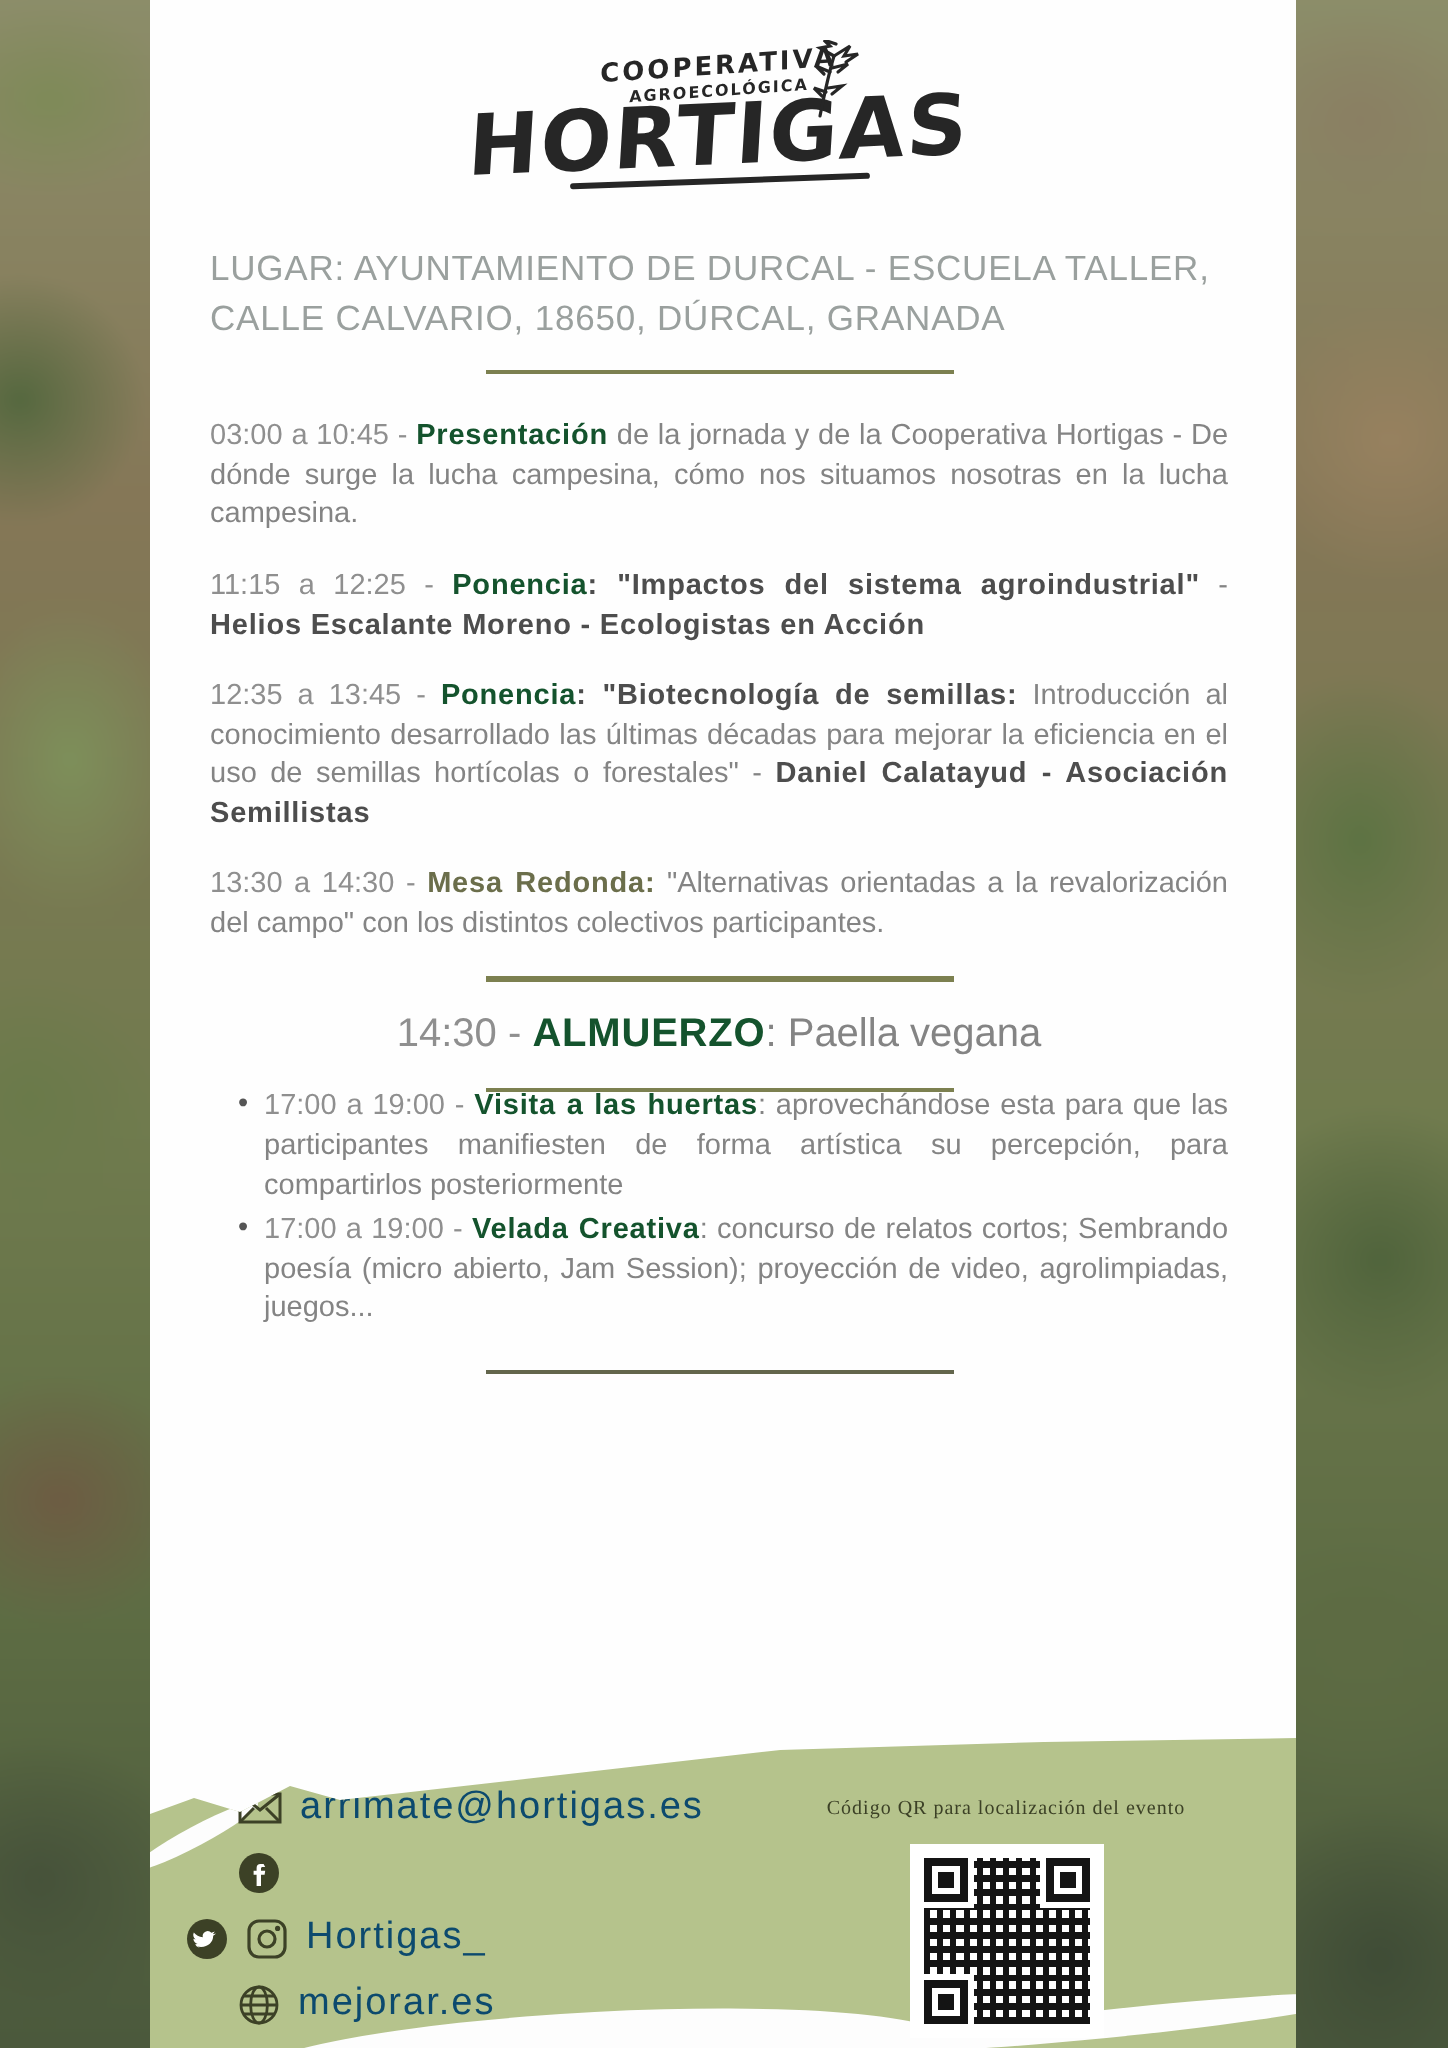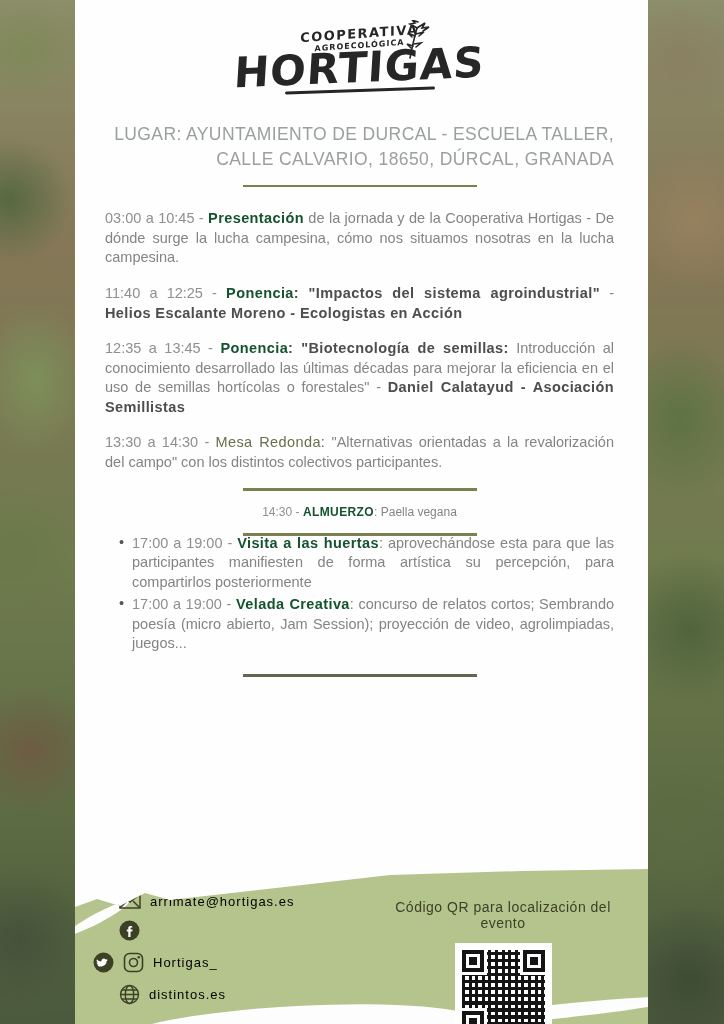--- a/index.html
+++ b/index.html
@@ -38,60 +38,60 @@
   .logo-sub { font-family:"DejaVu Sans", sans-serif; font-weight:700; font-size:8px;
     letter-spacing:1px; transform:rotate(-4deg) skewX(-4deg); margin-top:-1px; }
   .logo-name { font-family:"DejaVu Sans", sans-serif; font-weight:800; font-size:42px;
     letter-spacing:1px; line-height:0.95; transform:rotate(-2.5deg) skewX(-6deg);
     display:inline-block; margin-top:-2px; }
   .logo-underline { width:150px; height:3px; background:#262626; margin:1px auto 0;
     transform:rotate(-2deg); border-radius:2px; }
   .nettle { position:absolute; top:-4px; left:56%; }
 
   
-  .venue { margin-top:12px; text-align:right; color:#9aa09e; font-size:17.5px;
+  .venue { margin-top:12px; text-align:left; color:#9aa09e; font-size:17.5px;
     line-height:1.45; letter-spacing:0.4px; }
 
   .rule { width:234px; height:2.5px; background:#7c8050; margin:12px auto 0; }
   .rule.dark { background:#63664c; }
 
   
   .sched { margin-top:22px; font-size:14.5px; line-height:1.35; text-align:justify; }
   .sched p { margin-bottom:16px; }
   .run-t  { color:#8f8f8f; }
   .run-n  { color:#848484; }
   .run-o  { color:#14532d; font-weight:700; letter-spacing:0.4px; }
-  .run-do { color:#6b6e4b; font-weight:400; letter-spacing:0.4px;margin-top:40px; }
+  .run-do { color:#6b6e4b; font-weight:700; letter-spacing:0.4px;margin-top:40px; }
   .run-d  { color:#4d4d4d; font-weight:700; letter-spacing:0.4px; }
 
-  .lunch-line { text-align:center; font-size:12px; margin:13px 0; }
+  .lunch-line { text-align:center; font-size:20px; margin:13px 0; }
   .late { margin-top:26px; }
   .bullets { list-style:none; margin-top:-2px; padding-left:14px; }
   .bullets li { position:relative; padding-left:13px; margin-bottom:3px; }
   .bullets li::before { content:"•"; position:absolute; left:0; top:-1px; color:#555; }
 
   
   .footer { position:absolute; left:0; bottom:0; width:100%; height:155px;
     background:#b5c38c;
     clip-path:polygon(0 100%,0 38px,22px 30px,45px 37px,70px 24px,95px 31px,
       55% 6px,78% 2px,100% 0,100% 100%); }
   .swoosh { position:absolute; background:#fdfdfd; border-radius:50%; }
   .sw1 { left:8%; bottom:-30px; width:62%; height:48px; transform:rotate(-3deg); }
   .sw2 { right:-6%; bottom:6px; width:42%; height:14px; transform:rotate(-6deg); }
   .sw3 { left:-12px; top:44px; width:70px; height:10px; transform:rotate(-28deg); }
 
-  .contact { position:absolute; left:44px; top:24px; color:#000000; font-size:13px;
+  .contact { position:absolute; left:44px; top:24px; color:#0c4a6e; font-size:19px;
     letter-spacing:1px; }
   .contact-row { display:flex; align-items:center; gap:9px; margin-bottom:11px; }
   .contact-row.shift { margin-left:-26px;text-align:center; }
   .icn { flex:none; display:block; }
 
   .qr-block { position:absolute; right:14px; top:30px; width:262px; text-align:center;
     color:#3c4126; }
-  .qr-label { font-size:14px; letter-spacing:0.5px; }
+  .qr-label { font-size:10px; letter-spacing:0.5px;font-family:Liberation Serif, serif; }
   .qr { width:97px; height:97px; background:#fff; padding:7px; margin:12px auto 0; }
   .qr-grid { position:relative; width:100%; height:100%;
     background:
       repeating-linear-gradient(90deg,#141414 0 3px, rgba(0,0,0,0) 3px 6.6px),
       repeating-linear-gradient(0deg,#141414 0 3.4px, #ffffff 3.4px 7.1px); }
   .finder { position:absolute; width:22px; height:22px; border:4px solid #141414;
     background:#fff; box-shadow:0 0 0 3px #fff; }
   .finder::after { content:""; position:absolute; inset:3px; background:#141414; }
   .f-tl { top:0; left:0; } .f-tr { top:0; right:0; } .f-bl { bottom:0; left:0; }
 </style>
@@ -123,21 +123,21 @@
 
     <div class="venue">
       <div>LUGAR: AYUNTAMIENTO DE DURCAL - ESCUELA TALLER,</div>
       <div>CALLE CALVARIO, 18650, DÚRCAL, GRANADA</div>
     </div>
 
     <div class="rule"></div>
 
     <div class="sched">
       <p><span class="run-t">03:00 a 10:45 - </span><span class="run-o">Presentación</span><span class="run-n"> de la jornada y de la Cooperativa Hortigas - De dónde surge la lucha campesina, cómo nos situamos nosotras en la lucha campesina.</span></p>
-      <p><span class="run-t">11:40 a 12:25 - </span><span class="run-o">Ponencia</span><span class="run-d">: "Impactos del sistema agroindustrial"</span><span class="run-n"> - </span><span class="run-d">Helios Escalante Moreno - Ecologistas en Acción</span></p>
+      <p><span class="run-t">11:15 a 12:25 - </span><span class="run-o">Ponencia</span><span class="run-d">: "Impactos del sistema agroindustrial"</span><span class="run-n"> - </span><span class="run-d">Helios Escalante Moreno - Ecologistas en Acción</span></p>
       <p><span class="run-t">12:35 a 13:45 - </span><span class="run-o">Ponencia</span><span class="run-d">: "Biotecnología de semillas:</span><span class="run-n"> Introducción al conocimiento desarrollado las últimas décadas para mejorar la eficiencia en el uso de semillas hortícolas o forestales" - </span><span class="run-d">Daniel Calatayud - Asociación Semillistas</span></p>
       <p><span class="run-t">13:30 a 14:30 - </span><span class="run-do">Mesa Redonda:</span><span class="run-n"> "Alternativas orientadas a la revalorización del campo" con los distintos colectivos participantes.</span></p>
 
       <div class="rule"></div>
       <div class="lunch-line"><span class="run-t">14:30 - </span><span class="run-o">ALMUERZO</span><span class="run-n">: Paella vegana</span></div>
       <div class="rule" style="margin-top:0;"></div>
 
 
       <ul class="bullets">
         <li><span class="run-t">17:00 a 19:00 - </span><span class="run-o">Visita a las huertas</span><span class="run-n">: aprovechándose esta para que las participantes manifiesten de forma artística su percepción, para compartirlos posteriormente</span></li>
@@ -185,21 +185,21 @@
         <span>Hortigas_</span>
       </div>
       <div class="contact-row">
         <svg class="icn" width="21" height="21" viewBox="0 0 21 21">
           <g stroke="#3c4126" stroke-width="1.4" fill="none">
             <circle cx="10.5" cy="10.5" r="9"></circle>
             <ellipse cx="10.5" cy="10.5" rx="4.2" ry="9"></ellipse>
             <path d="M1.5 10.5 h18 M2.5 6 h16 M2.5 15 h16"></path>
           </g>
         </svg>
-        <span>distintos.es</span>
+        <span>mejorar.es</span>
       </div>
     </div>
 
     <div class="qr-block">
       <div class="qr-label">Código QR para localización del evento</div>
       <div class="qr">
         <div class="qr-grid">
           <div class="finder f-tl"></div>
           <div class="finder f-tr"></div>
           <div class="finder f-bl"></div>

